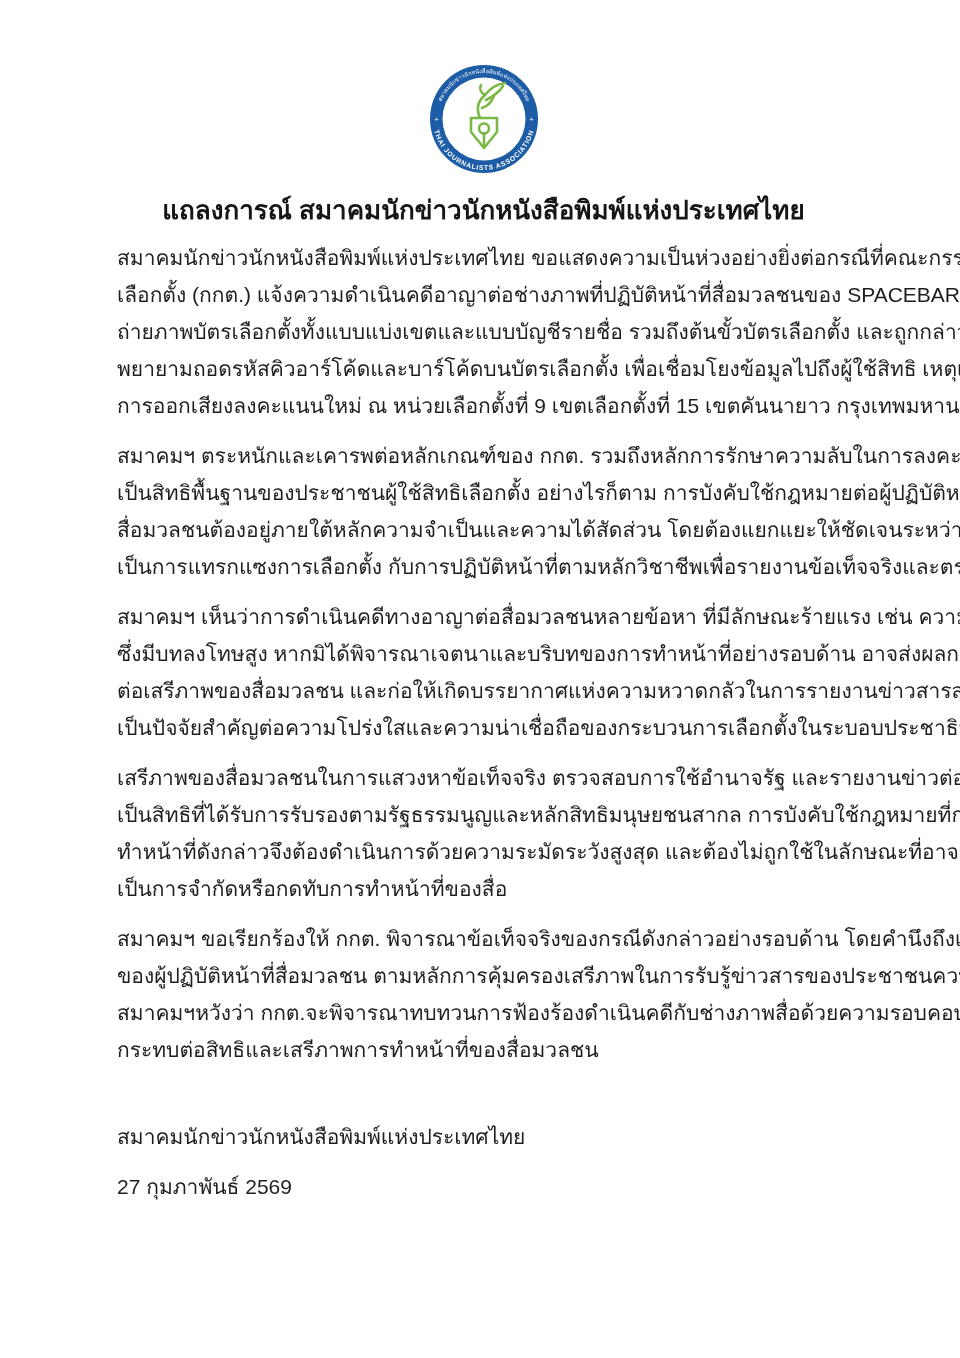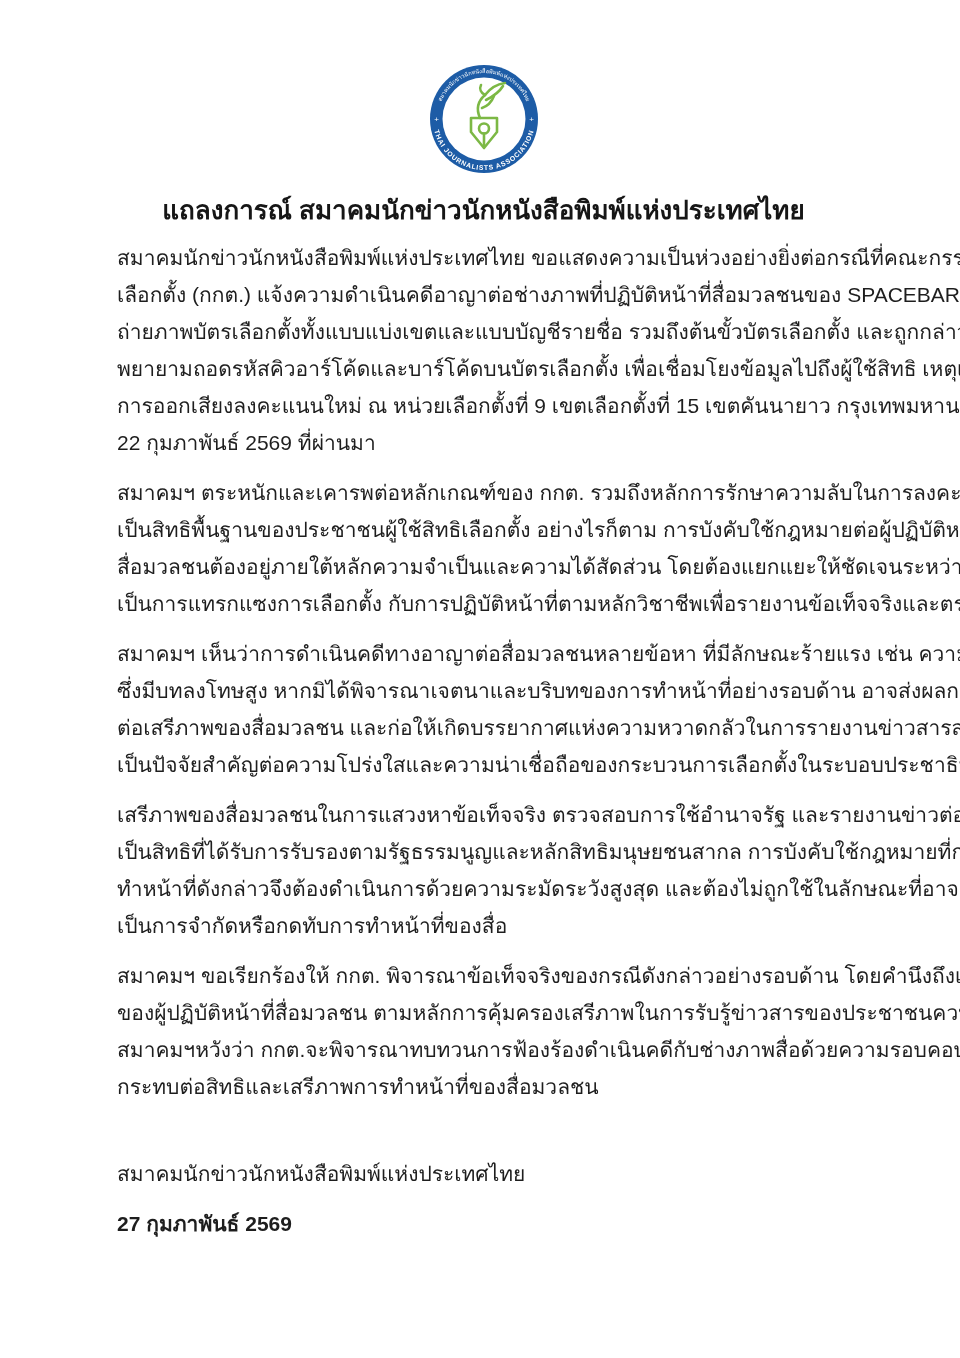--- a/index.html
+++ b/index.html
@@ -13,21 +13,21 @@
   .doc-title {
     text-align:center; font-size:26px; font-weight:bold;
     line-height:30px; margin:0 0 14px 0; color:#161616;
   }
   .para { margin:0 0 13px 0; }
   .line {
     display:block; font-size:21px; line-height:37px;
     white-space:nowrap; color:#1e1e1e;
   }
   .signature { margin-top:50px; }
-  .doc-date { margin-top:0px;font-weight:bold; }
+  .doc-date { margin-top:0px; }
   svg text { font-family:"Liberation Sans","DejaVu Sans",sans-serif; }
 </style>
 </head>
 <body>
 
 <div class="page">
 
   <div class="logo-wrap">
     <svg width="112" height="112" viewBox="0 0 112 112">
       <circle cx="56" cy="56" r="54" fill="#1d5ca6"></circle>
@@ -60,21 +60,20 @@
   <h1 class="doc-title">แถลงการณ์ สมาคมนักข่าวนักหนังสือพิมพ์แห่งประเทศไทย</h1>
 
   <div>
 
     <p class="para">
       <span class="line">สมาคมนักข่าวนักหนังสือพิมพ์แห่งประเทศไทย ขอแสดงความเป็นห่วงอย่างยิ่งต่อกรณีที่คณะกรรมการการ</span>
       <span class="line">เลือกตั้ง (กกต.) แจ้งความดำเนินคดีอาญาต่อช่างภาพที่ปฏิบัติหน้าที่สื่อมวลชนของ SPACEBAR จากกรณีการ</span>
       <span class="line">ถ่ายภาพบัตรเลือกตั้งทั้งแบบแบ่งเขตและแบบบัญชีรายชื่อ รวมถึงต้นขั้วบัตรเลือกตั้ง และถูกกล่าวหาว่า</span>
       <span class="line">พยายามถอดรหัสคิวอาร์โค้ดและบาร์โค้ดบนบัตรเลือกตั้ง เพื่อเชื่อมโยงข้อมูลไปถึงผู้ใช้สิทธิ เหตุเกิดระหว่าง</span>
       <span class="line">การออกเสียงลงคะแนนใหม่ ณ หน่วยเลือกตั้งที่ 9 เขตเลือกตั้งที่ 15 เขตคันนายาว กรุงเทพมหานคร เมื่อวันที่</span>
-      <span class="line">22 กุมภาพันธ์ 2569 ที่ผ่านมา</span>
     </p>
 
     <p class="para">
       <span class="line">สมาคมฯ ตระหนักและเคารพต่อหลักเกณฑ์ของ กกต. รวมถึงหลักการรักษาความลับในการลงคะแนนเสียงอัน</span>
       <span class="line">เป็นสิทธิพื้นฐานของประชาชนผู้ใช้สิทธิเลือกตั้ง อย่างไรก็ตาม การบังคับใช้กฎหมายต่อผู้ปฏิบัติหน้าที่</span>
       <span class="line">สื่อมวลชนต้องอยู่ภายใต้หลักความจำเป็นและความได้สัดส่วน โดยต้องแยกแยะให้ชัดเจนระหว่างการกระทำที่</span>
       <span class="line">เป็นการแทรกแซงการเลือกตั้ง กับการปฏิบัติหน้าที่ตามหลักวิชาชีพเพื่อรายงานข้อเท็จจริงและตรวจสอบความ</span>
     </p>
 
     <p class="para">

